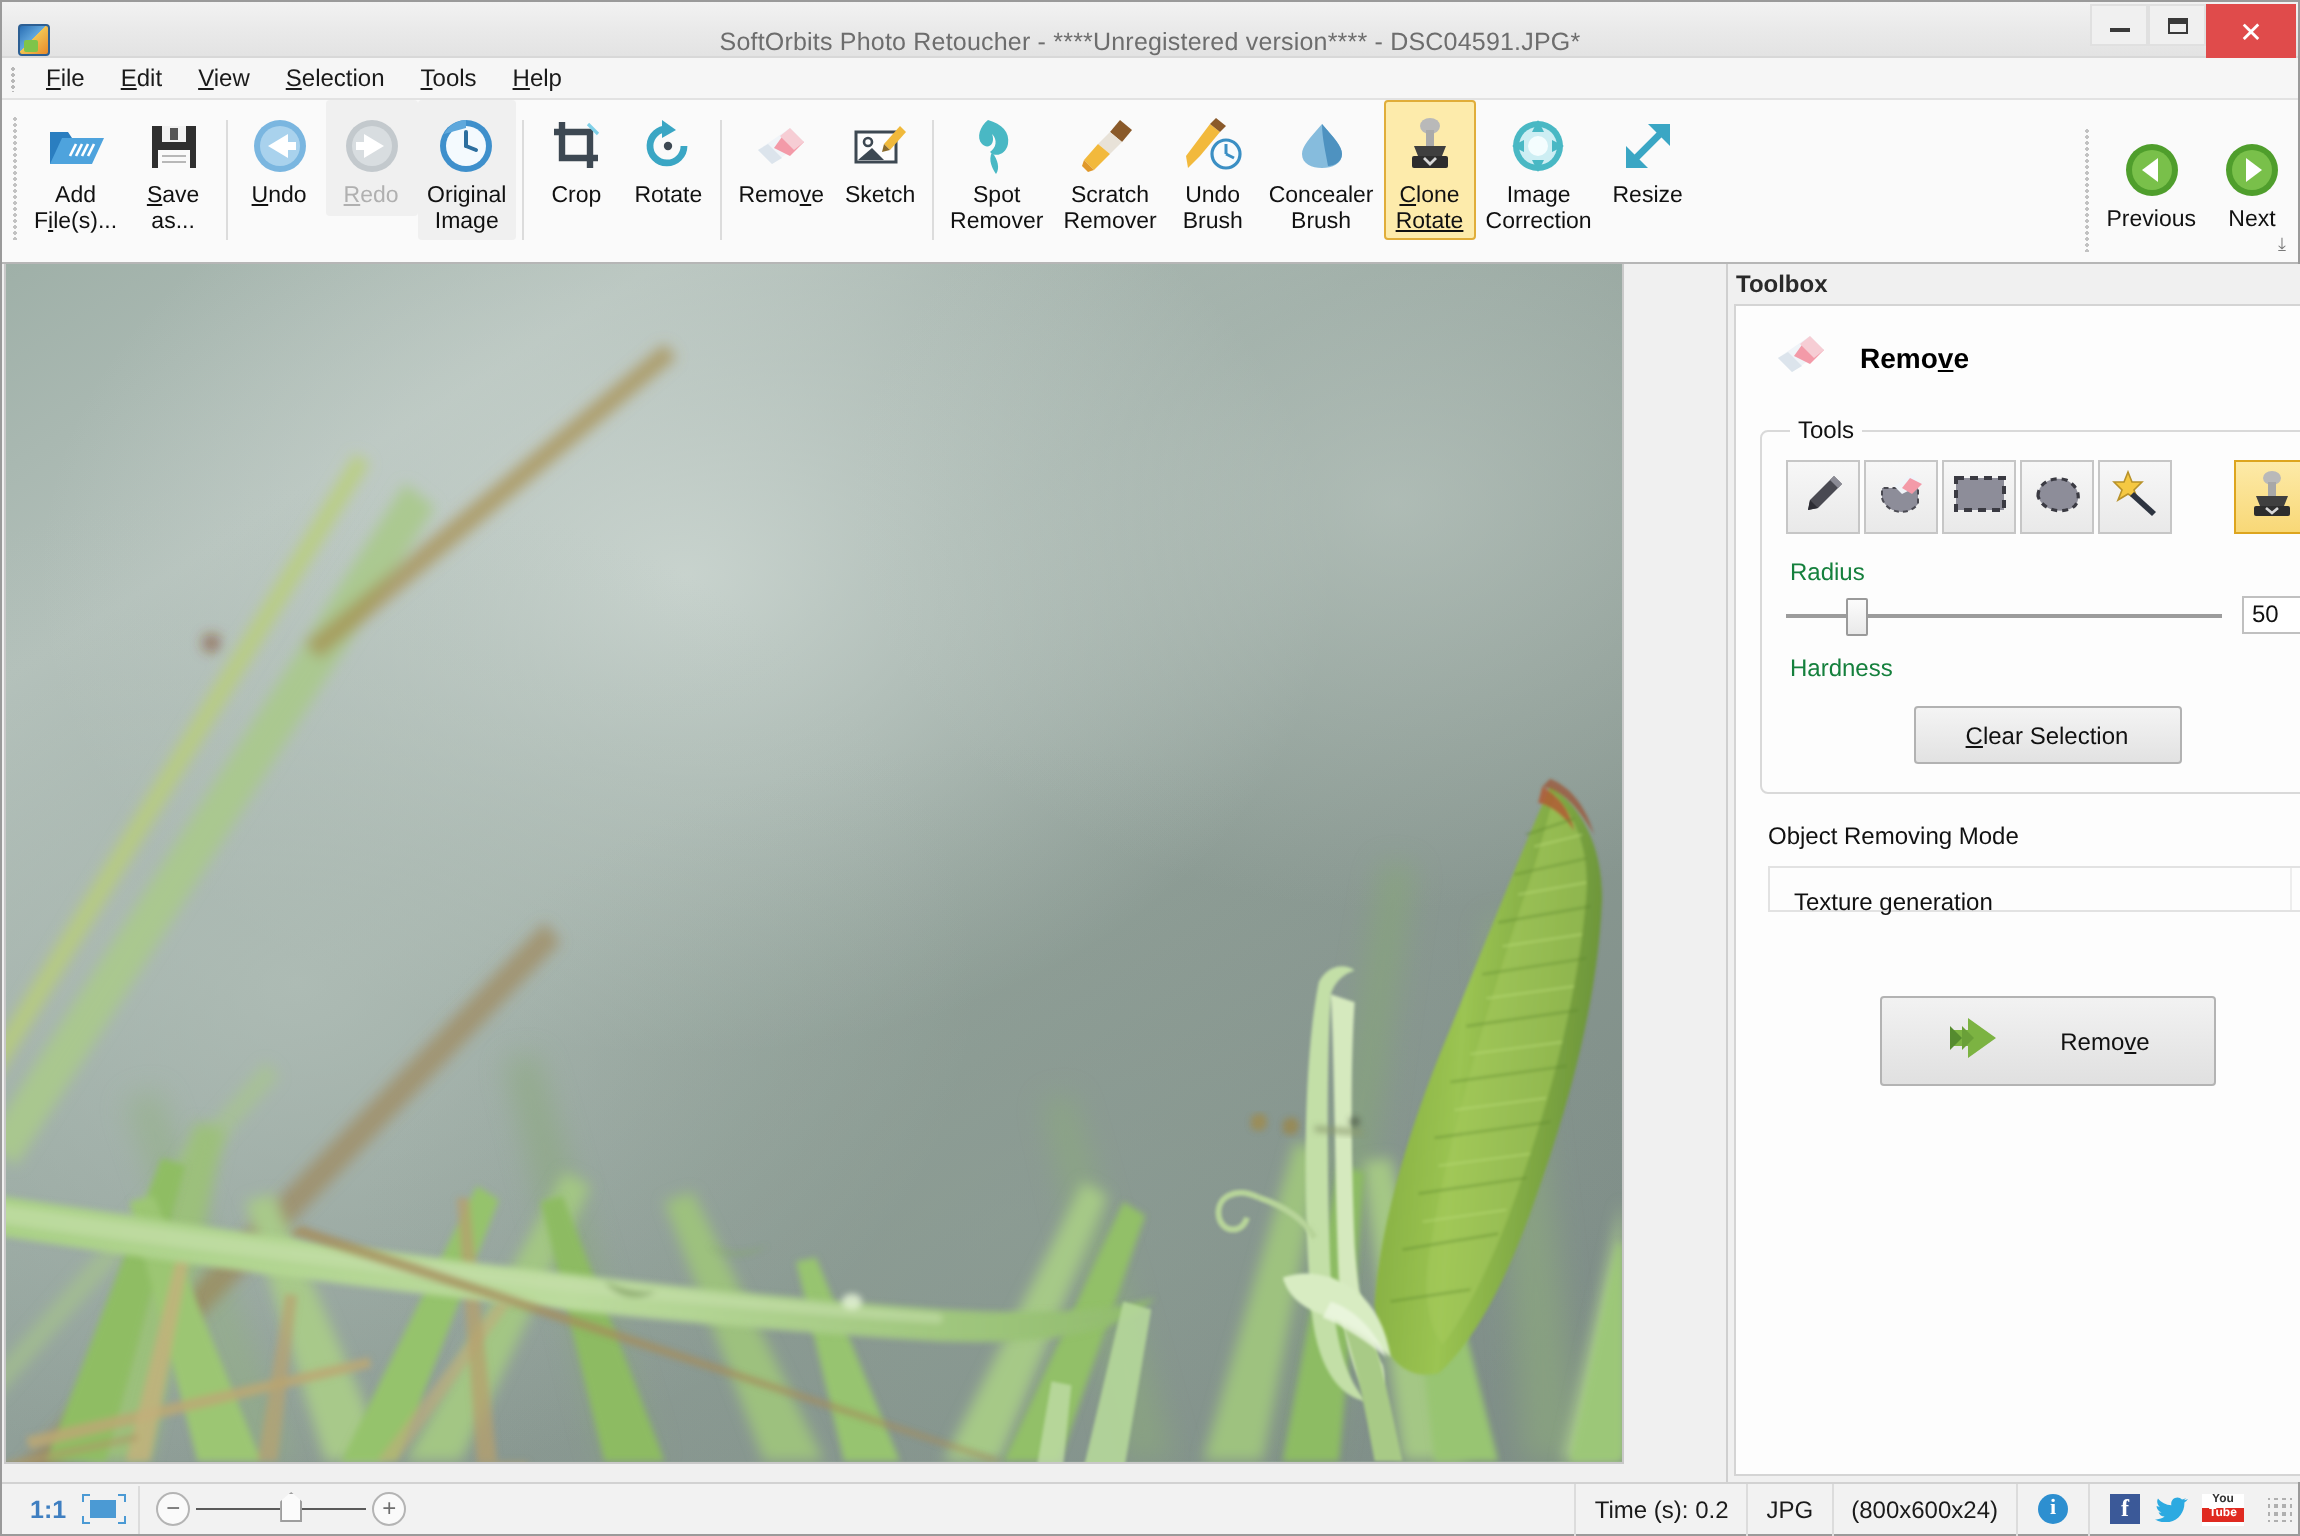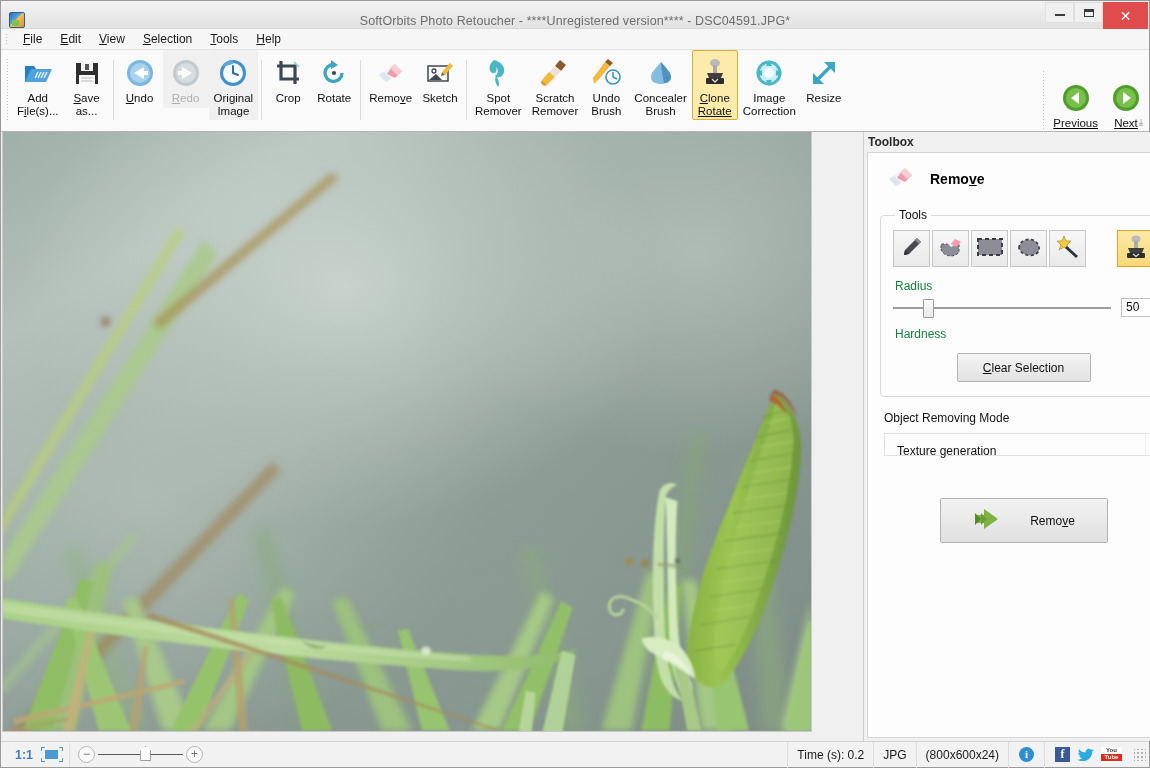--- a/index.html
+++ b/index.html
@@ -155,23 +155,22 @@
   .tb-btn.disabled .lbl { color: #b0b0b0; }
   .tb-btn.active {
     background: #fdebab;
     border: 1px solid #e0ad3a;
   }
   .tb-btn.hl { background: #f0f0f0; }
   .tb-right {
     position: absolute;
     right: 0; top: 0;
     display: flex;
-    align-items: flex-end;
+    align-items: center;
     height: 82px;
-    text-decoration: underline;
   }
   .ribbon-more {
     position: absolute;
     right: 6px; bottom: 3px;
     font-size: 9px;
     color: #7a7a7a;
     cursor: pointer;
   }
 
   

